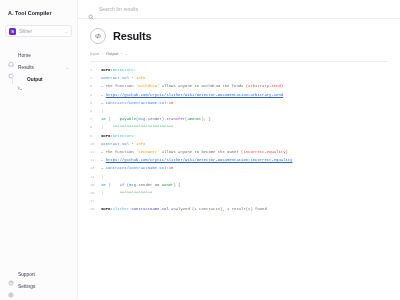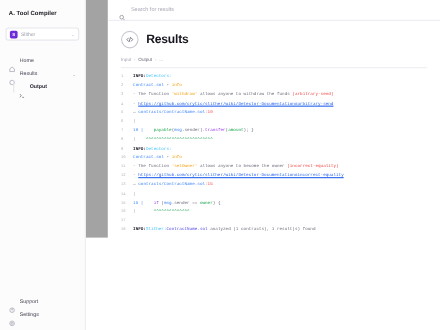--- a/index.html
+++ b/index.html
@@ -2,21 +2,21 @@
 <html><head>
 <meta charset="utf-8">
 <style>
   * { box-sizing: border-box; margin: 0; padding: 0; }
   html, body {
     width: 400px; height: 300px;
     background: #ffffff;
     font-family: "Liberation Sans", sans-serif;
     overflow: hidden;
   }
-  .app { display: flex; width: 400px; height: 216px; background:#a3a3a3;gap:20px; }
+  .app { display: flex; width: 400px; height: 216px; background:#ef4444; }
 
   
   .sidebar {
     width: 78px; height: 300px;
     background: #fcfcfd;
     border-right: 1px solid #ededf1;
     display: flex; flex-direction: column;
     padding: 6px 5px 0 5px;
     flex: 0 0 78px;
   }

